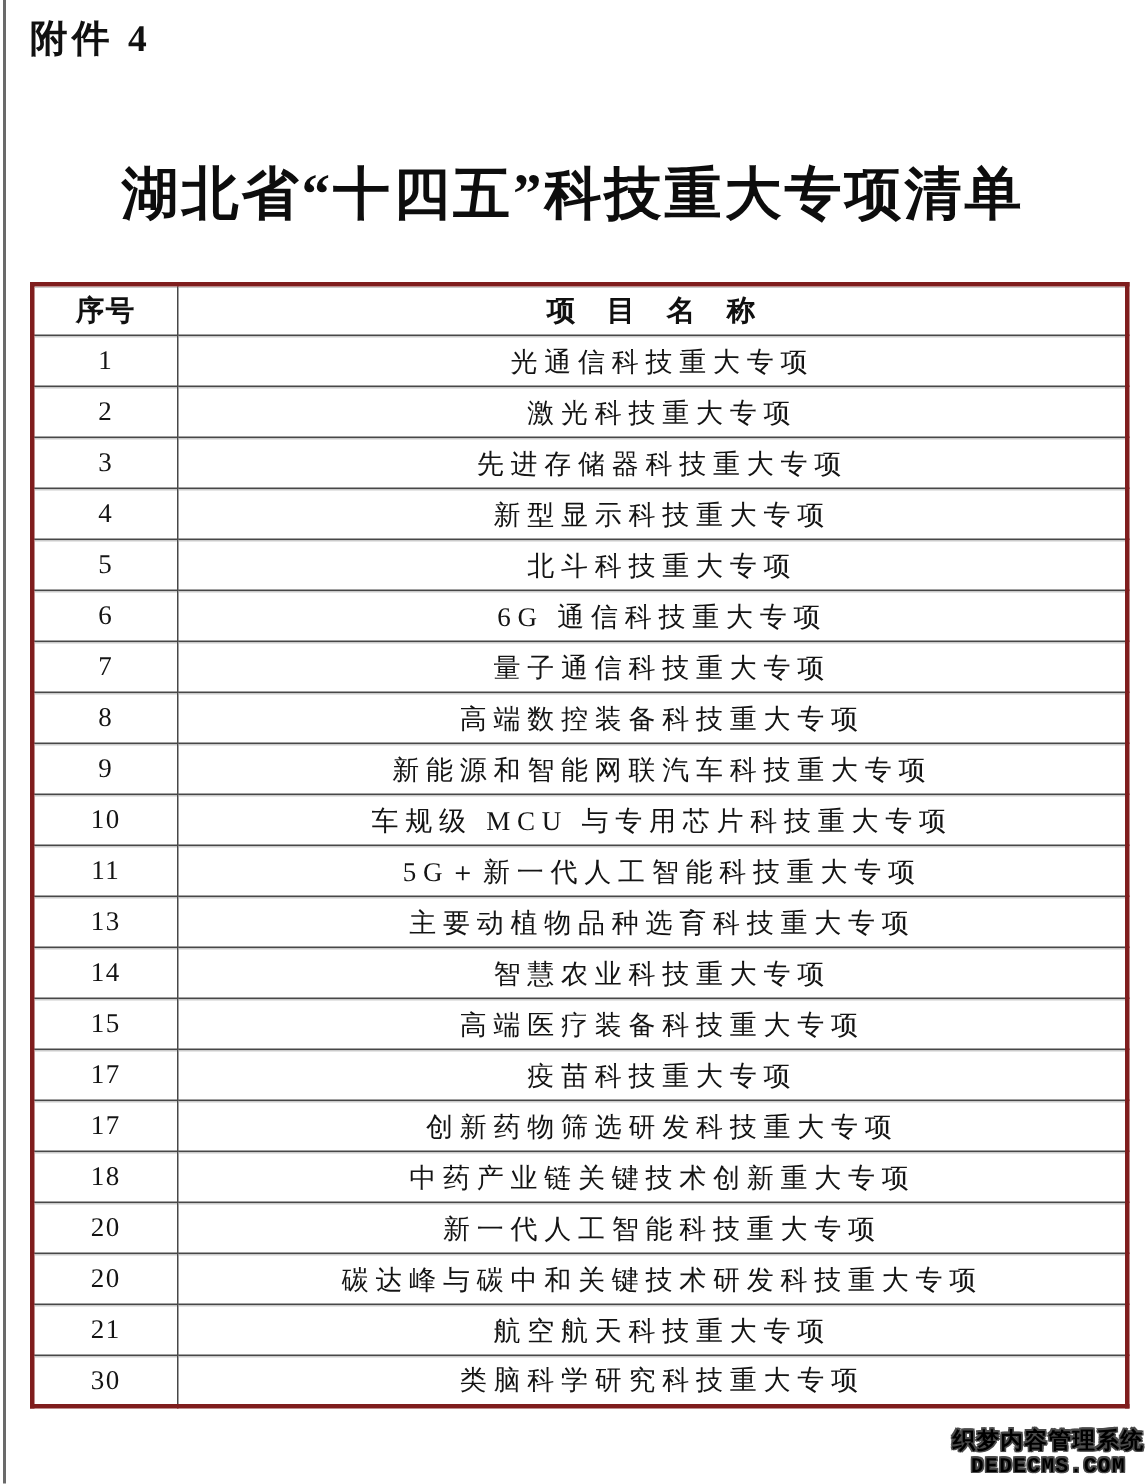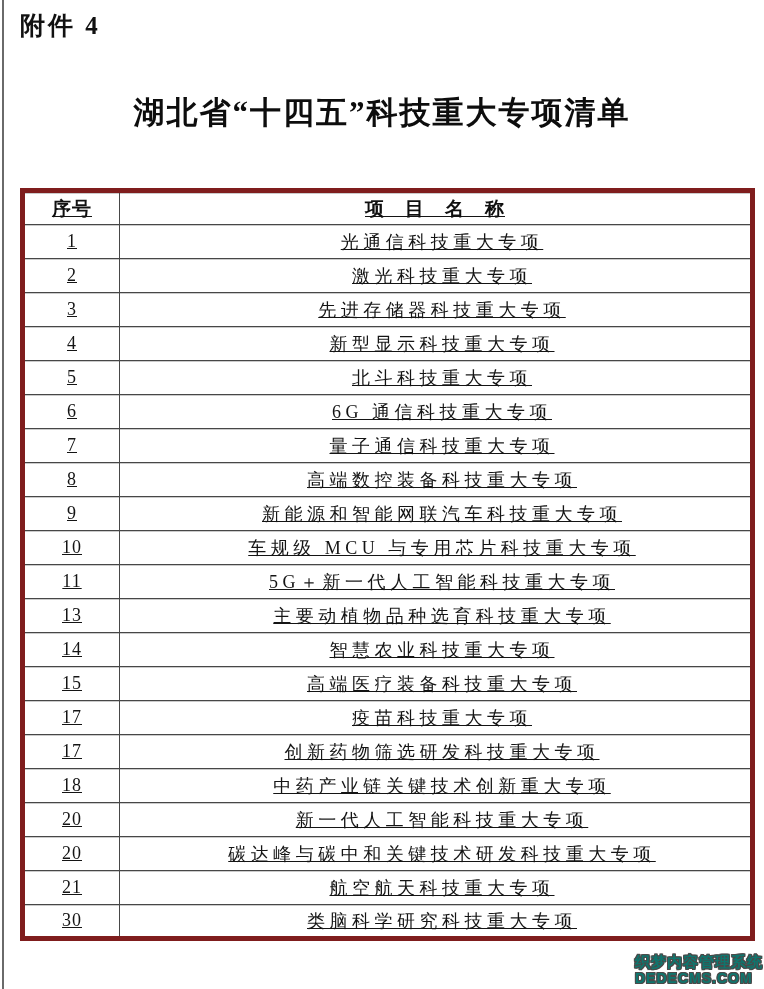--- a/index.html
+++ b/index.html
@@ -28,40 +28,39 @@
     position: absolute;
     top: 9px;
     left: 20px;
     font-size: 25px;
     font-weight: bold;
     letter-spacing: 3px;
     color: #111;
   }
   .doc-title {
     position: absolute;
-    top: 92px;
+    top: 104px;
     left: 0;
     width: 100%;
     margin: 0;
     text-align: center;
-    font-size: 31px;
+    font-size: 38px;
     font-weight: bold;
     letter-spacing: 2px;
     color: #0d0d0d;
     font-family: "Liberation Serif", "DejaVu Serif", serif;
   }
   table.project-table {
     position: absolute;
     top: 188px;
     left: 20px;
     width: 730px;
     border-collapse: collapse;
     table-layout: fixed;
-    border: 5px solid #7f1d1d;
-    text-decoration: underline;
+    border: 3px solid #7f1d1d;
   }
   col.col-no   { width: 97px; }
   col.col-name { width: 633px; }
   th, td {
     height: 34px;
     box-sizing: border-box;
     border: 1.5px solid #474747;
     
     box-shadow: inset 0 1px 0 rgba(140,140,140,0.45);
     padding: 0;
@@ -84,25 +83,25 @@
     text-align: center;
     padding-left: 14px;
     font-size: 18px;
     letter-spacing: 4.5px;
     white-space: nowrap;
   }
   .watermark {
     position: absolute;
     right: 1px;
     bottom: 2px;
-    text-align: left;
-    font-family: Liberation Sans, sans-serif;
+    text-align: center;
+    font-family: Liberation Mono, monospace;
     font-weight: bold;
     line-height: 17px;
-    color: #0f766e;
+    color: #000000;
     text-shadow:
       -1px -1px 0 #4a4a4a, 1px -1px 0 #4a4a4a,
       -1px  1px 0 #4a4a4a, 1px  1px 0 #4a4a4a,
       -1px  0   0 #4a4a4a, 1px  0   0 #4a4a4a,
        0   -1px 0 #4a4a4a, 0    1px 0 #4a4a4a;
   }
   .watermark .wm-cn { font-size: 15px; letter-spacing: 1px; }
   .watermark .wm-en { font-size: 14px; letter-spacing: 1px; }
 </style>
 </head>

